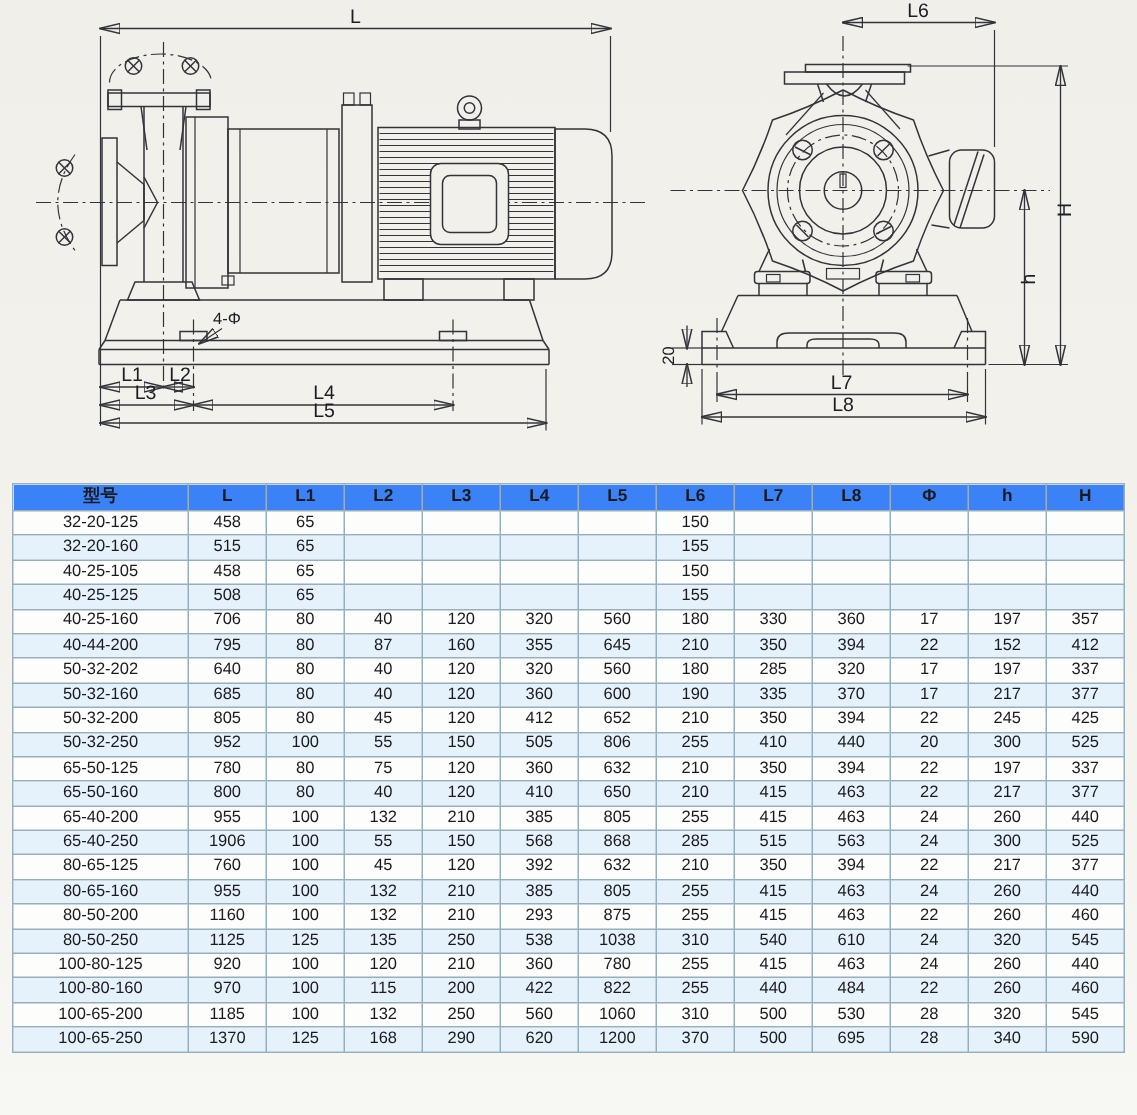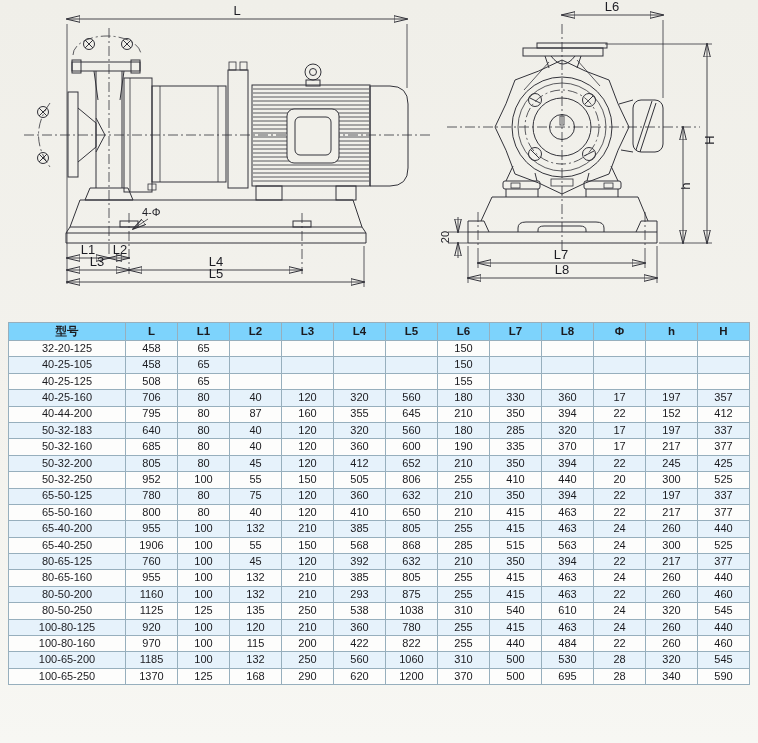--- a/index.html
+++ b/index.html
@@ -22,21 +22,21 @@
   table.dims{
     position:absolute;left:8px;top:322px;width:742px;
     border-collapse:collapse;table-layout:fixed;
     border:1px solid #7d97a6;background:#fdfdfc;
   }
   table.dims th,table.dims td{
     border:1px solid #97afbd;padding:0;text-align:center;
     font-size:11px;color:#1b1b1f;line-height:1.05;white-space:nowrap;
     overflow:hidden;
   }
-  table.dims thead th{background:#7dd3fc;height:17px;font-weight:bold;font-size:11.5px;margin-top:25px;}
+  table.dims thead th{background:#3b82f6;height:17px;font-weight:bold;font-size:11.5px;margin-top:25px;}
   table.dims td{height:15.4px;background:#fdfdfc;}
   table.dims tbody tr:nth-child(even) td{background:#e6f2fb;}
   col.model{width:117px;}
 </style>
 </head>
 <body>
 
 <div class="page">
 
 <svg class="drawing" width="758" height="318" viewBox="0 0 758 318">
@@ -304,20 +304,35 @@
           <td></td>
           <td></td>
           <td>150</td>
           <td></td>
           <td></td>
           <td></td>
           <td></td>
           <td></td>
         </tr>
         <tr>
+          <td>32-20-160</td>
+          <td>515</td>
+          <td>65</td>
+          <td></td>
+          <td></td>
+          <td></td>
+          <td></td>
+          <td>155</td>
+          <td></td>
+          <td></td>
+          <td></td>
+          <td></td>
+          <td></td>
+        </tr>
+        <tr>
           <td>40-25-105</td>
           <td>458</td>
           <td>65</td>
           <td></td>
           <td></td>
           <td></td>
           <td></td>
           <td>150</td>
           <td></td>
           <td></td>
@@ -364,21 +379,21 @@
           <td>355</td>
           <td>645</td>
           <td>210</td>
           <td>350</td>
           <td>394</td>
           <td>22</td>
           <td>152</td>
           <td>412</td>
         </tr>
         <tr>
-          <td>50-32-183</td>
+          <td>50-32-202</td>
           <td>640</td>
           <td>80</td>
           <td>40</td>
           <td>120</td>
           <td>320</td>
           <td>560</td>
           <td>180</td>
           <td>285</td>
           <td>320</td>
           <td>17</td>

